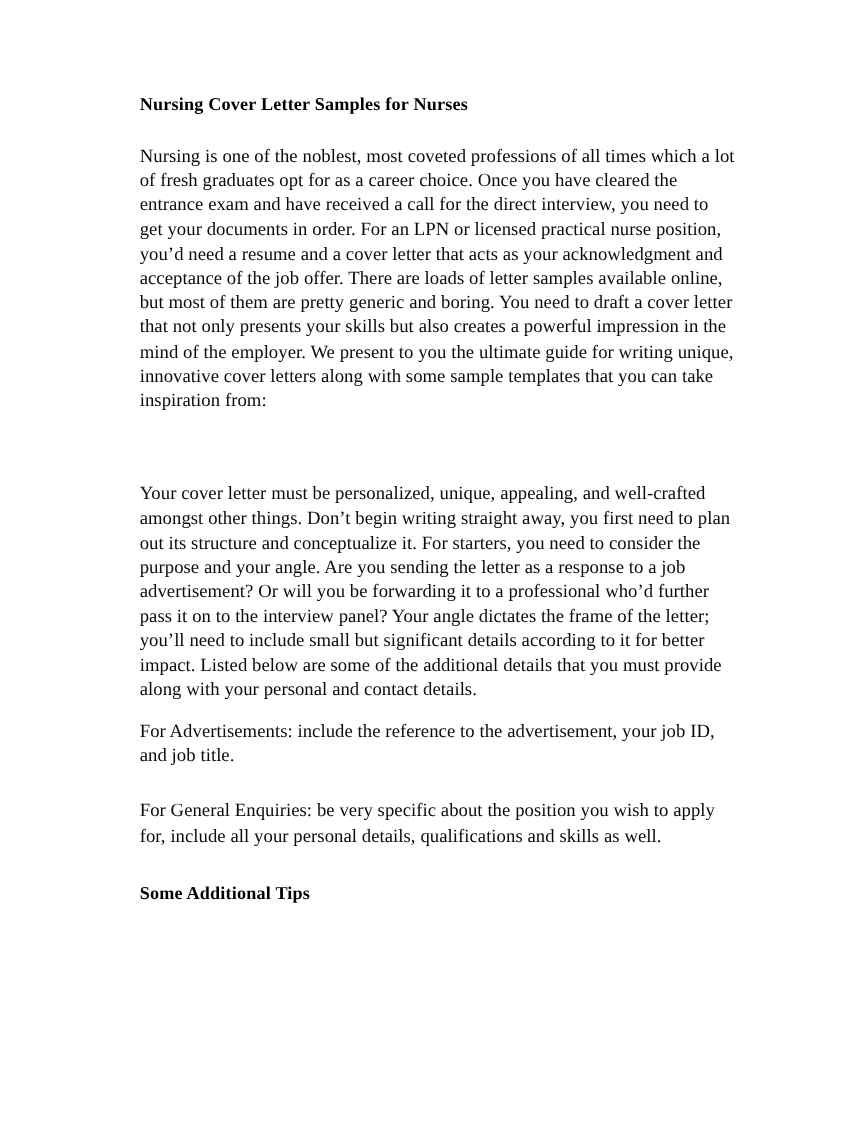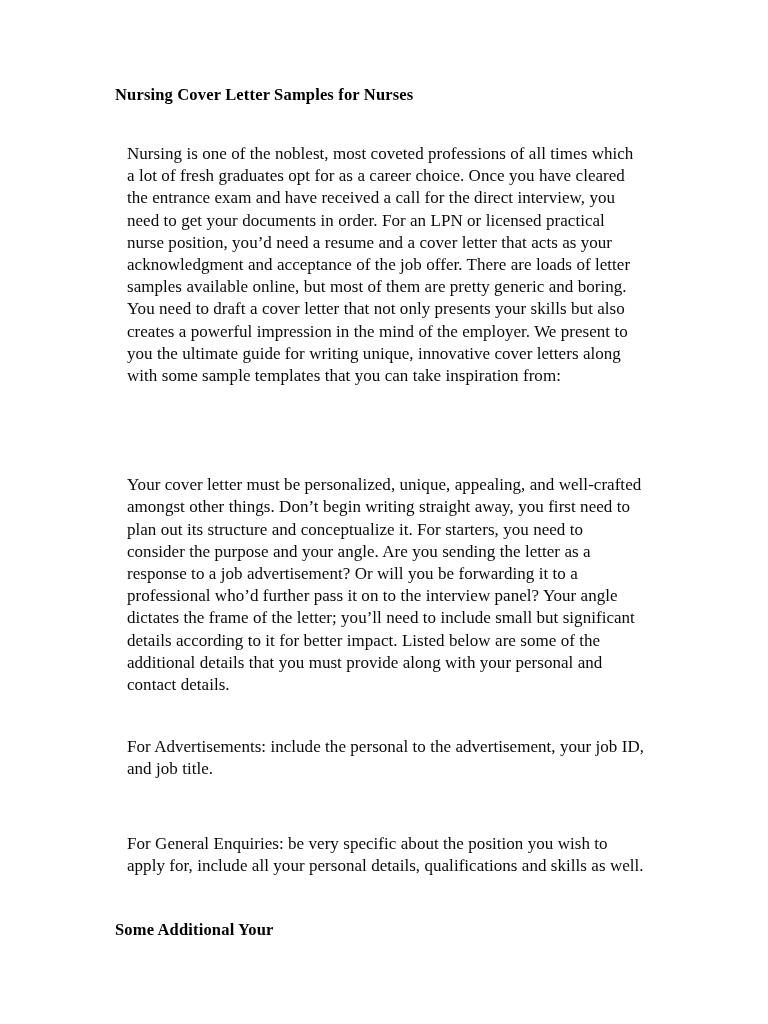--- a/index.html
+++ b/index.html
@@ -20,39 +20,39 @@
   .page {
     position: relative;
     width: 768px;
     height: 1024px;
     background: #ffffff;
     box-sizing: border-box;
   }
 
   .doc-body {
     position: absolute;
-    left: 115px;
+    left: 127px;
     top: 84px;
     width: 542px;
   }
 
   .doc-heading {
     font-size: 16.5px;
     font-weight: bold;
     line-height: 21px;
     margin: 0;
     letter-spacing: 0.01em;
     color: #000000;
   }
 
   .doc-paragraph {
     font-size: 17px;
     font-weight: normal;
     line-height: 22.2px;
-    margin: 12px;
+    margin: 0;
     text-align: left;
     color: #0a0a0a;
     letter-spacing: 0.002em;
     word-spacing: 0.005em;
   }
 
   
   .gap-title-body   { height: 26px; }
   .gap-para-heading { height: 30px; }
   .gap-heading-para { height: 17px; }
@@ -76,27 +76,27 @@
 
     <div class="gap-heading-para"></div>
 
 
     <div class="gap-para-para"></div>
 
     <p class="doc-paragraph">Your cover letter must be personalized, unique, appealing, and well-crafted amongst other things. Don’t begin writing straight away, you first need to plan out its structure and conceptualize it. For starters, you need to consider the purpose and your angle. Are you sending the letter as a response to a job advertisement? Or will you be forwarding it to a professional who’d further pass it on to the interview panel? Your angle dictates the frame of the letter; you’ll need to include small but significant details according to it for better impact. Listed below are some of the additional details that you must provide along with your personal and contact details.</p>
 
     <div class="gap-para-para"></div>
 
-    <p class="doc-paragraph">For Advertisements: include the personal to the advertisement, your job ID, and job title.</p>
+    <p class="doc-paragraph">For Advertisements: include the reference to the advertisement, your job ID, and job title.</p>
 
     <div class="gap-para-small"></div>
 
 
     <div class="gap-para-small"></div>
 
     <p class="doc-paragraph">For General Enquiries: be very specific about the position you wish to apply for, include all your personal details, qualifications and skills as well.</p>
 
     <div class="gap-para-heading"></div>
 
-    <h2 class="doc-heading">Some Additional Your</h2>
+    <h2 class="doc-heading">Some Additional Tips</h2>
 
   </div>
 </div>
 
 </body></html>

